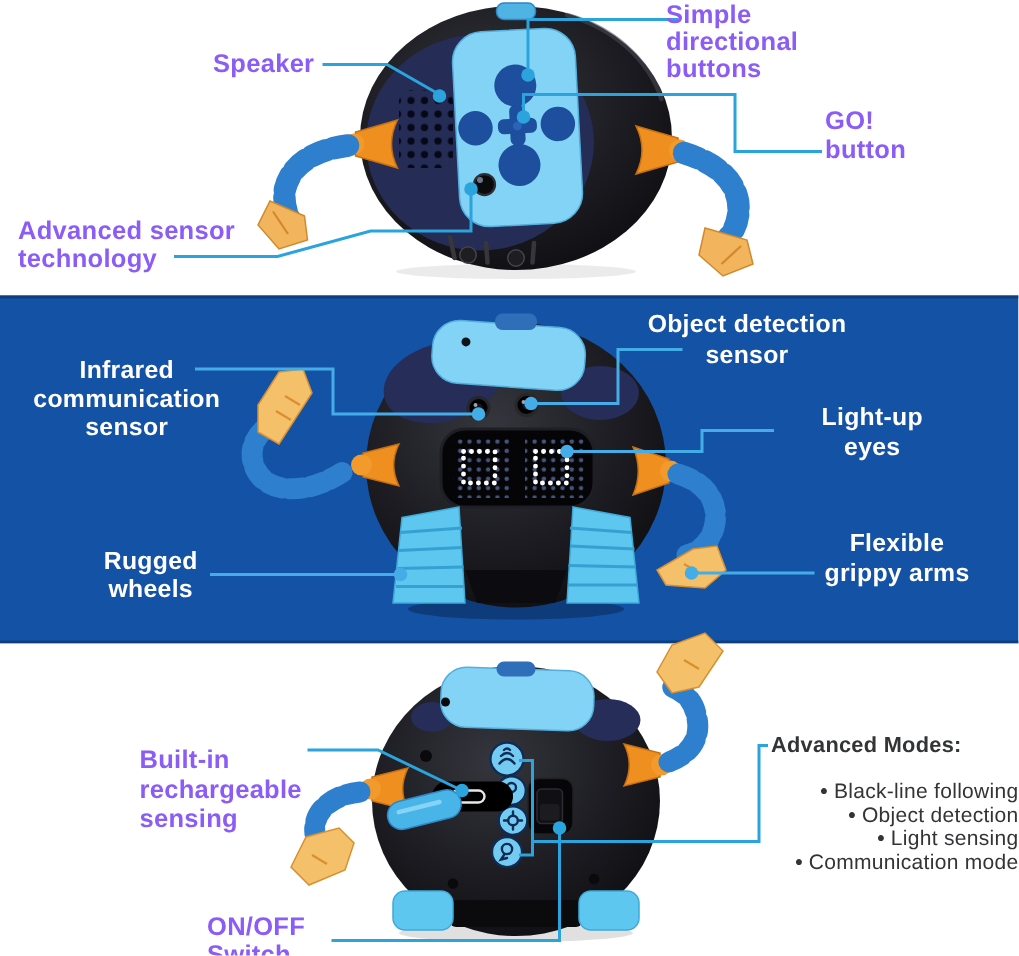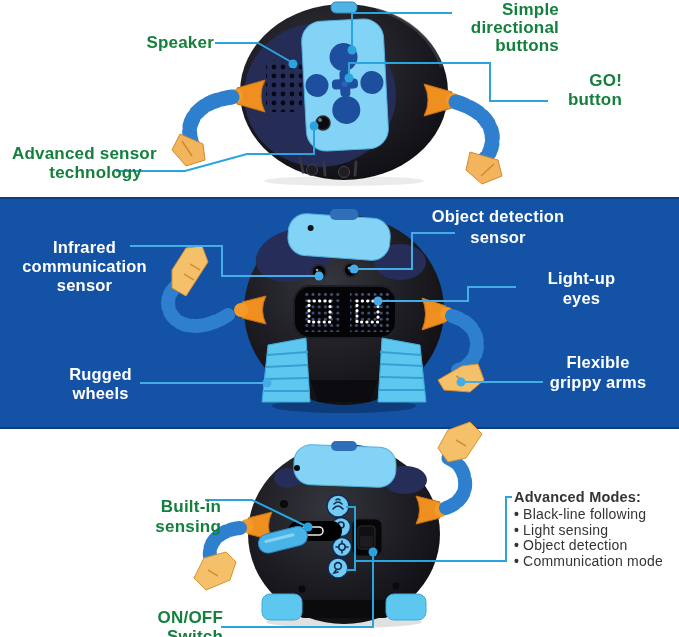--- a/index.html
+++ b/index.html
@@ -7,40 +7,40 @@
     width:679px;height:637px;position:relative;overflow:hidden;
     background:#ffffff;
     font-family:"Liberation Sans", sans-serif;
   }
   .panel{position:absolute;left:0;width:679px;}
   .panel-top{top:0;height:197px;background:#ffffff;}
   .panel-middle{top:197px;height:232px;background:#1452a5;
     border-top:2px solid #0d3f7f;border-bottom:2px solid #0d3f7f;box-sizing:border-box;}
   .panel-bottom{top:429px;height:208px;background:#ffffff;}
   svg.scene{position:absolute;left:0;top:0;}
-  .lbl{position:absolute;color:#15803d;font-size:17px;font-weight:600;
-       letter-spacing:.2px;text-align:right;line-height:19px;}
+  .lbl{position:absolute;color:#8b5cf6;font-size:17px;font-weight:600;
+       letter-spacing:.2px;text-align:left;line-height:19px;}
   .lbl-w{position:absolute;color:#ffffff;font-size:16.5px;font-weight:700;
        letter-spacing:.2px;text-align:center;line-height:19px;}
   .lbl div,.lbl-w div{white-space:nowrap;}
   
   .l-speaker{left:142px;top:33px;width:72px;}
   .l-directional{left:444px;top:1px;width:115px;line-height:18px;}
   .l-go{left:550px;top:71px;width:72px;}
   .l-advsensor{left:12px;top:144px;width:130px;}
   .l-infrared{left:12px;top:238px;width:145px;}
   .l-objdet{left:418px;top:206px;width:160px;line-height:21px;}
   .l-lightup{left:529px;top:269px;width:105px;line-height:19.5px;}
   .l-rugged{left:53px;top:365px;width:95px;}
   .l-flexible{left:533px;top:352px;width:130px;line-height:20px;}
   .l-battery{left:93px;top:449px;width:128px;line-height:19.5px;margin-top:48px;}
   .l-onoff{left:138px;top:608px;width:85px;}
   .l-advmodes{left:514px;top:489px;width:165px;text-align:left;color:#333436;}
   .l-advmodes .amtitle{font-size:14.5px;font-weight:700;line-height:16px;}
-  .l-advmodes ul{list-style:none;margin:2px 0 0 0;padding:0;}
+  .l-advmodes ul{list-style:none;margin:15px 0 0 0;padding:0;text-align:right;}
   .l-advmodes li{font-size:14px;font-weight:400;line-height:15.6px;white-space:nowrap;}
   .l-advmodes li .bd{margin-right:4px;font-weight:700;}
 </style>
 </head>
 <body>
 
 <div class="panel panel-top"></div>
 <div class="panel panel-middle"></div>
 <div class="panel panel-bottom"></div>
 
@@ -300,29 +300,30 @@
   <div>wheels</div>
 </div>
 
 <div class="lbl-w l-flexible">
   <div>Flexible</div>
   <div>grippy arms</div>
 </div>
 
 <div class="lbl l-battery">
   <div>Built-in</div>
+  <div>rechargeable</div>
   <div>sensing</div>
 </div>
 
 <div class="lbl l-advmodes">
   <div class="amtitle">Advanced Modes:</div>
   <ul>
     <li><span class="bd">•</span><span>Black-line following</span></li>
+    <li><span class="bd">•</span><span>Object detection</span></li>
     <li><span class="bd">•</span><span>Light sensing</span></li>
-    <li><span class="bd">•</span><span>Object detection</span></li>
     <li><span class="bd">•</span><span>Communication mode</span></li>
   </ul>
 </div>
 
 <div class="lbl l-onoff">
   <div>ON/OFF</div>
   <div>Switch</div>
 </div>
 
 </body></html>

